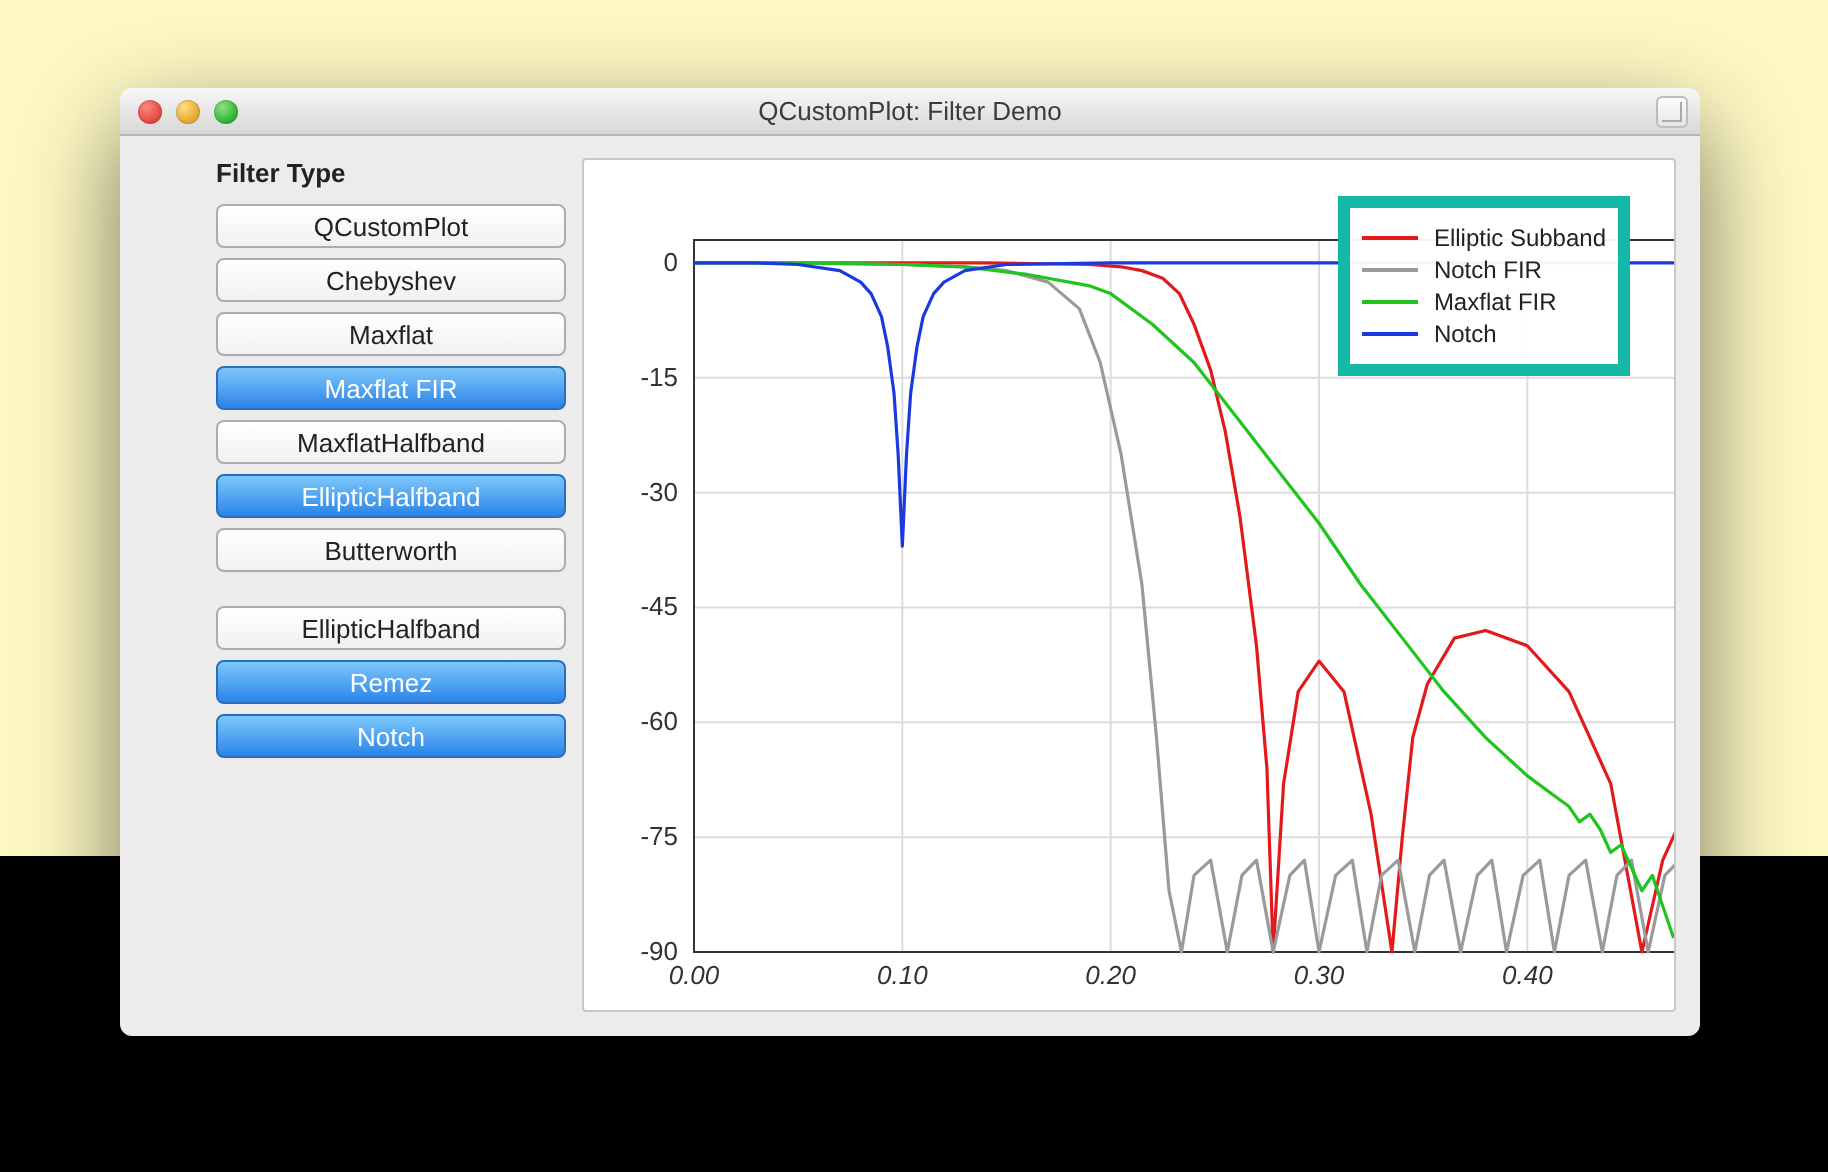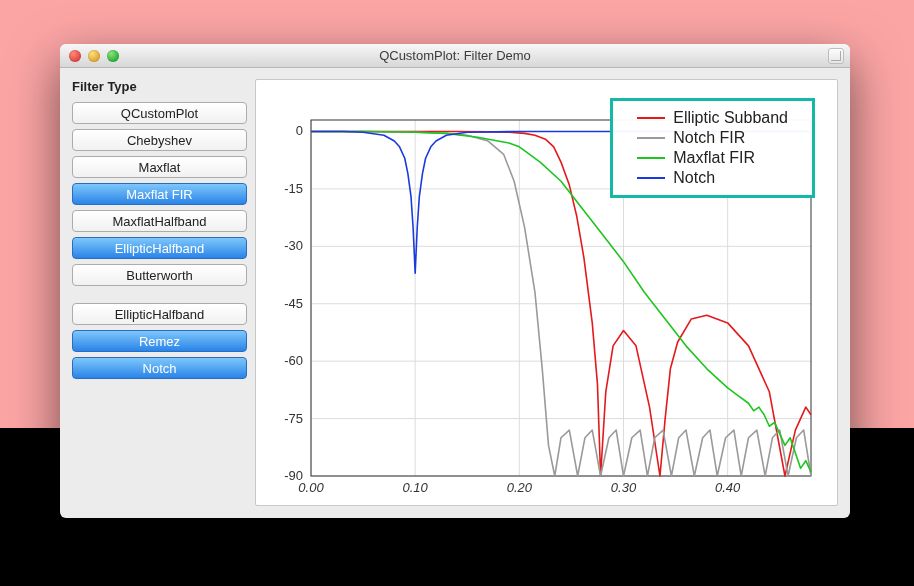--- a/index.html
+++ b/index.html
@@ -1,34 +1,34 @@
 <!DOCTYPE html>
 <html><head>
 <meta charset="utf-8">
 <style>
   html,body{margin:0;padding:0;height:100%;background:#000;font-family:"Lucida Grande","Helvetica Neue",Arial,sans-serif;font-size:13px;color:#222;}
-  #stage{position:relative;width:914px;height:428px;background:#fca5a5;}
+  #stage{position:relative;width:914px;height:428px;background:#fef9c3;}
   .win{position:absolute;left:60px;top:44px;width:790px;height:474px;background:#ececec;border-radius:6px;box-shadow:0 18px 50px rgba(0,0,0,.55);overflow:hidden;}
   .titlebar{height:23px;background:linear-gradient(#f7f7f7,#d7d7d7);border-bottom:1px solid #b7b7b7;display:flex;align-items:center;position:relative;}
   .traffic{display:flex;gap:7px;margin-left:9px;}
   .dot{width:12px;height:12px;border-radius:50%;box-shadow:inset 0 0 1px rgba(0,0,0,.35);}
   .red{background:radial-gradient(circle at 35% 30%,#ff8a7e,#e0443e 70%);}
   .yellow{background:radial-gradient(circle at 35% 30%,#ffe07d,#e1a22d 70%);}
   .green{background:radial-gradient(circle at 35% 30%,#92e07e,#27b133 70%);}
   .title{position:absolute;left:0;right:0;text-align:center;font-size:13px;color:#3b3b3b;pointer-events:none;}
   .maxbtn{position:absolute;right:6px;top:4px;width:14px;height:14px;border:1px solid #bdbdbd;border-radius:3px;background:linear-gradient(#fdfdfd,#e6e6e6);}
   .maxbtn:before{content:"";position:absolute;inset:2px;border:1px solid #aaa;border-top:none;border-left:none;}
   .client{position:absolute;left:0;right:0;top:23px;bottom:0;display:flex;padding:12px;gap:8px;box-sizing:border-box;}
-  .side{width:175px;flex:none;}
+  .side{width:175px;flex:none;margin-left:36px;}
   .side-title{font-weight:600;margin:0 0 8px 0;font-size:13px;}
   .btn{display:block;width:100%;height:22px;line-height:20px;margin-bottom:5px;text-align:center;border:1px solid #acacac;border-radius:4px;background:linear-gradient(#ffffff,#f1f1f1);font-size:13px;color:#222;cursor:pointer;}
   .btn.sel{background:linear-gradient(#7ec7fb,#2a84e8);border-color:#2a6dbf;color:#fff;}
   .gap{height:12px;}
   .plot{flex:1;background:#fff;border:1px solid #c8c8c8;border-radius:2px;position:relative;overflow:hidden;}
-  .legend{position:absolute;right:22px;top:18px;background:rgba(255,255,255,.95);border:3px solid #14b8a6;padding:6px 24px;font-size:16px;}
+  .legend{position:absolute;right:22px;top:18px;background:rgba(255,255,255,.95);border:6px solid #14b8a6;padding:6px 6px;font-size:12px;}
   .lg-row{display:flex;align-items:center;gap:8px;margin:2px 0;}
   .lg-line{width:28px;height:0;border-top:2px solid;}
   svg{display:block;}
 </style>
 </head>
 <body>
 
 <div id="stage">
   <div class="win">
     <div class="titlebar">

